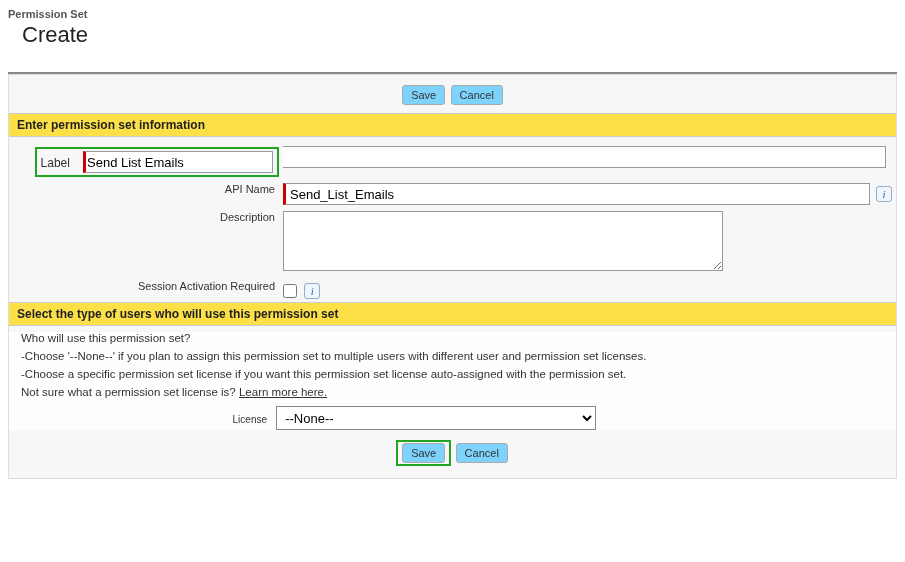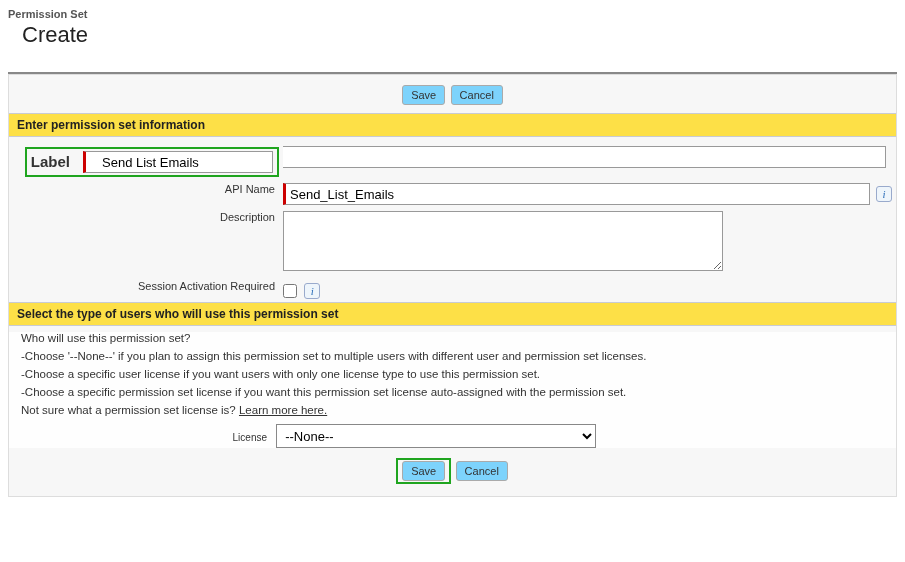--- a/index.html
+++ b/index.html
@@ -142,28 +142,28 @@
     .label-highlight-wrap {
       display: inline-block;
       border: 2px solid #1fa51f;
       padding: 2px 4px;
     }
     .label-row-wrap {
       display: flex;
       align-items: center;
     }
     .label-in-box {
-      font-size: 15px;
-      font-weight: bold;
+      font-size: 12px;
+      font-weight: normal;
       color: #333;
       margin-right: 10px;
     }
     .input-inside-box {
       border: 1px solid #999;
-      padding: 2px 16px;
+      padding: 2px 1px;
       font-size: 13px;
       height: 22px;
       width: 190px;
       border-left: 3px solid #c00;
     }
     .input-continued {
       flex: 1;
       border: 1px solid #999;
       border-left: none;
       padding: 2px 4px;
@@ -247,21 +247,20 @@
       </td>
     </tr>
   </tbody>
     </table>
 
   <div class="section-header">Select the type of users who will use this permission set</div>
 
   <div class="help-block">
     <p>Who will use this permission set?</p>
     <p class="neg">-Choose '--None--' if you plan to assign this permission set to multiple users with different user and permission set licenses.</p>
-    <p class="neg" style="margin-top:0;">-Choose a specific user license if you want users with only one license type to use this permission set.</p>
     <p class="neg" style="margin-top:0;">-Choose a specific permission set license if you want this permission set license auto-assigned with the permission set.</p>
     <p>
       <span>Not sure what a permission set license is? </span><a class="learn-link">Learn more here.</a>
     </p>
     <div class="license-row">
       <span class="license-label">License</span>
       <select class="select-input">
         <option>--None--</option>
       </select>
     </div>

